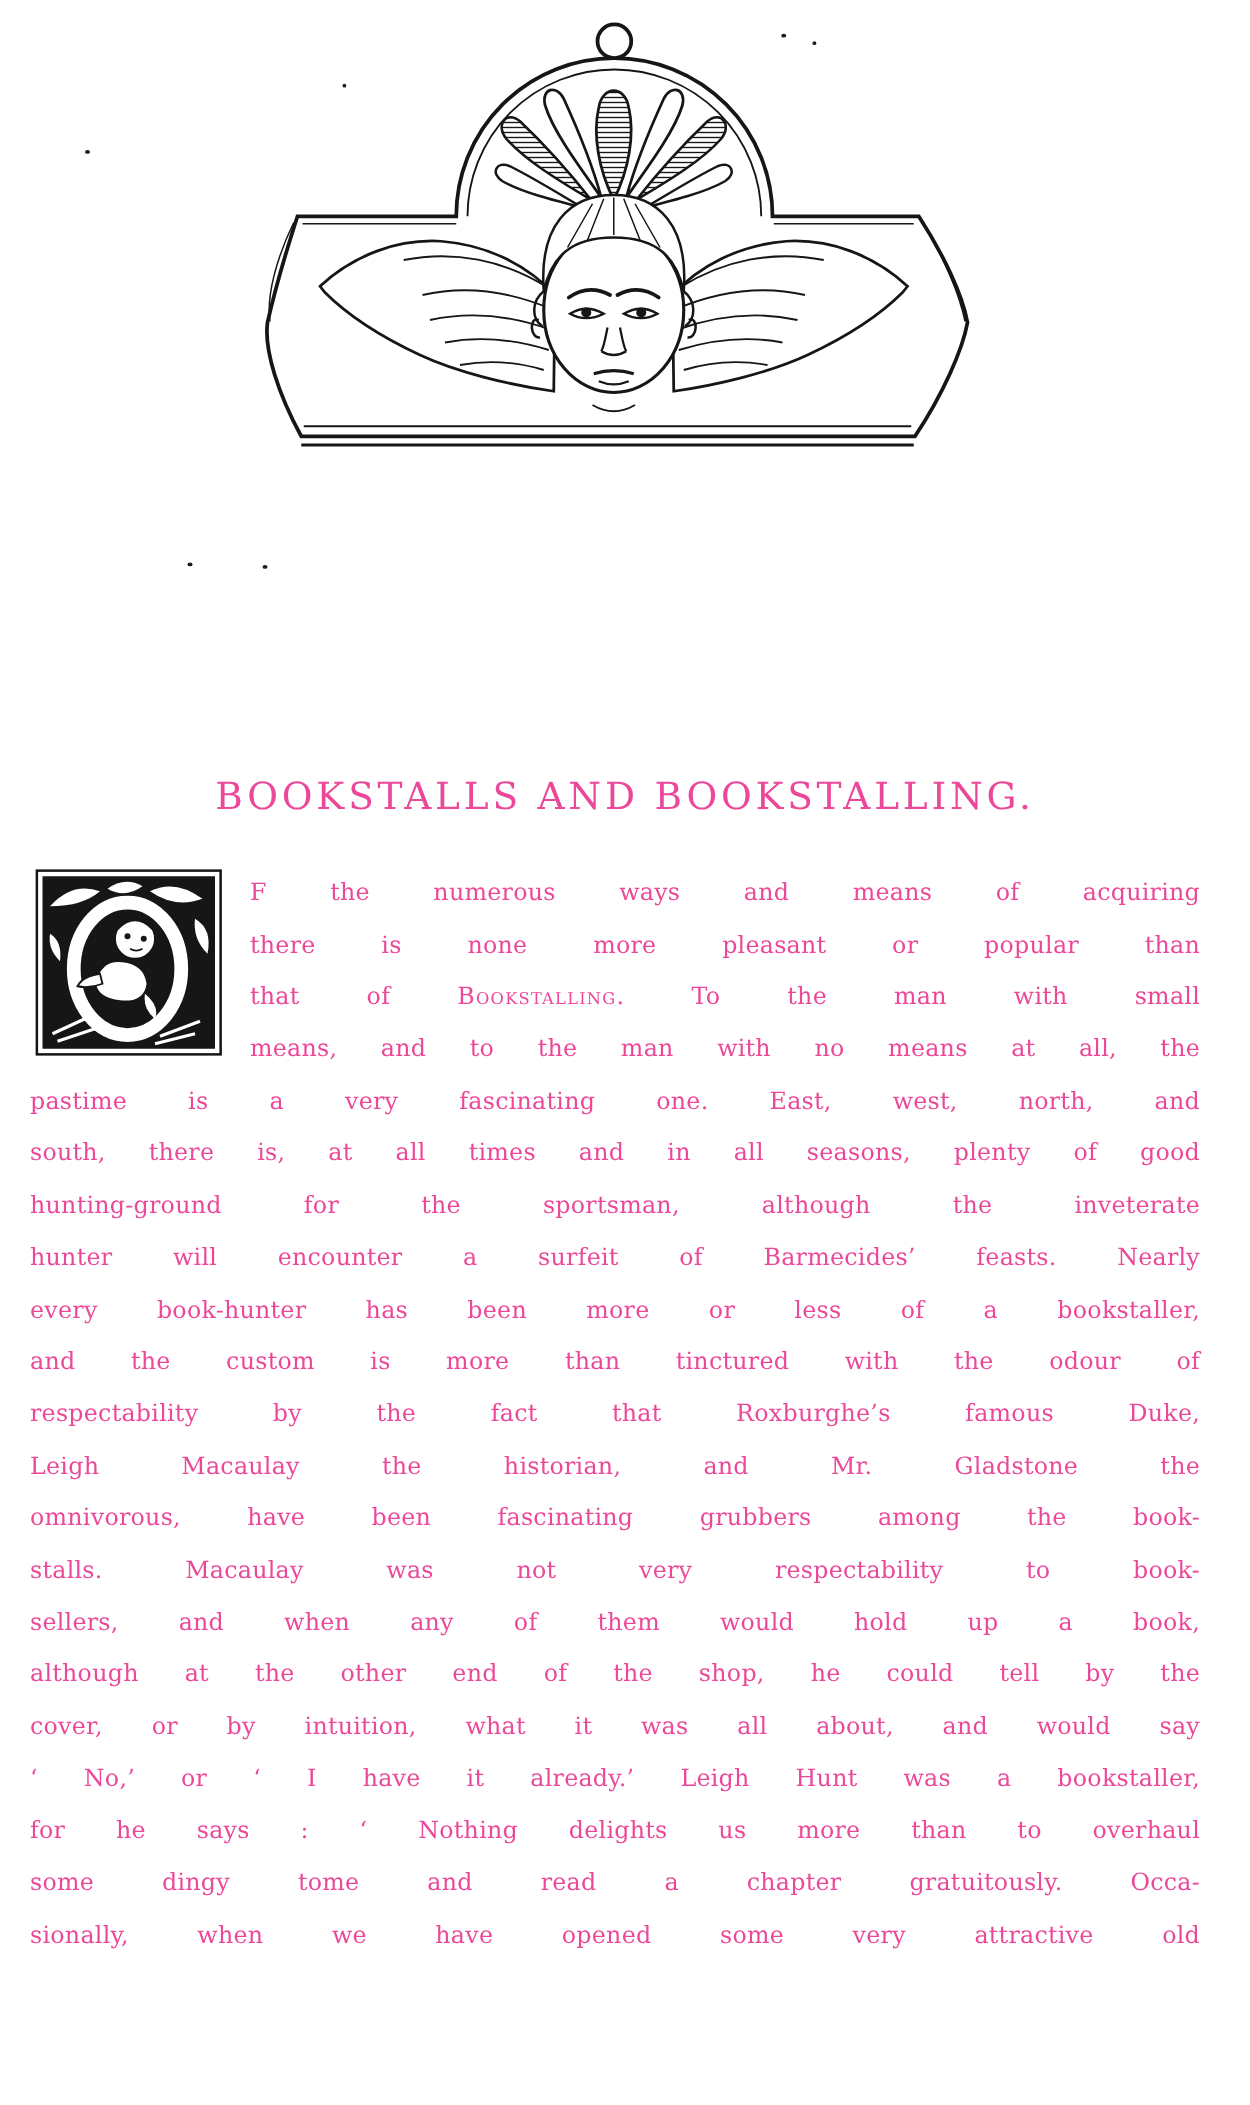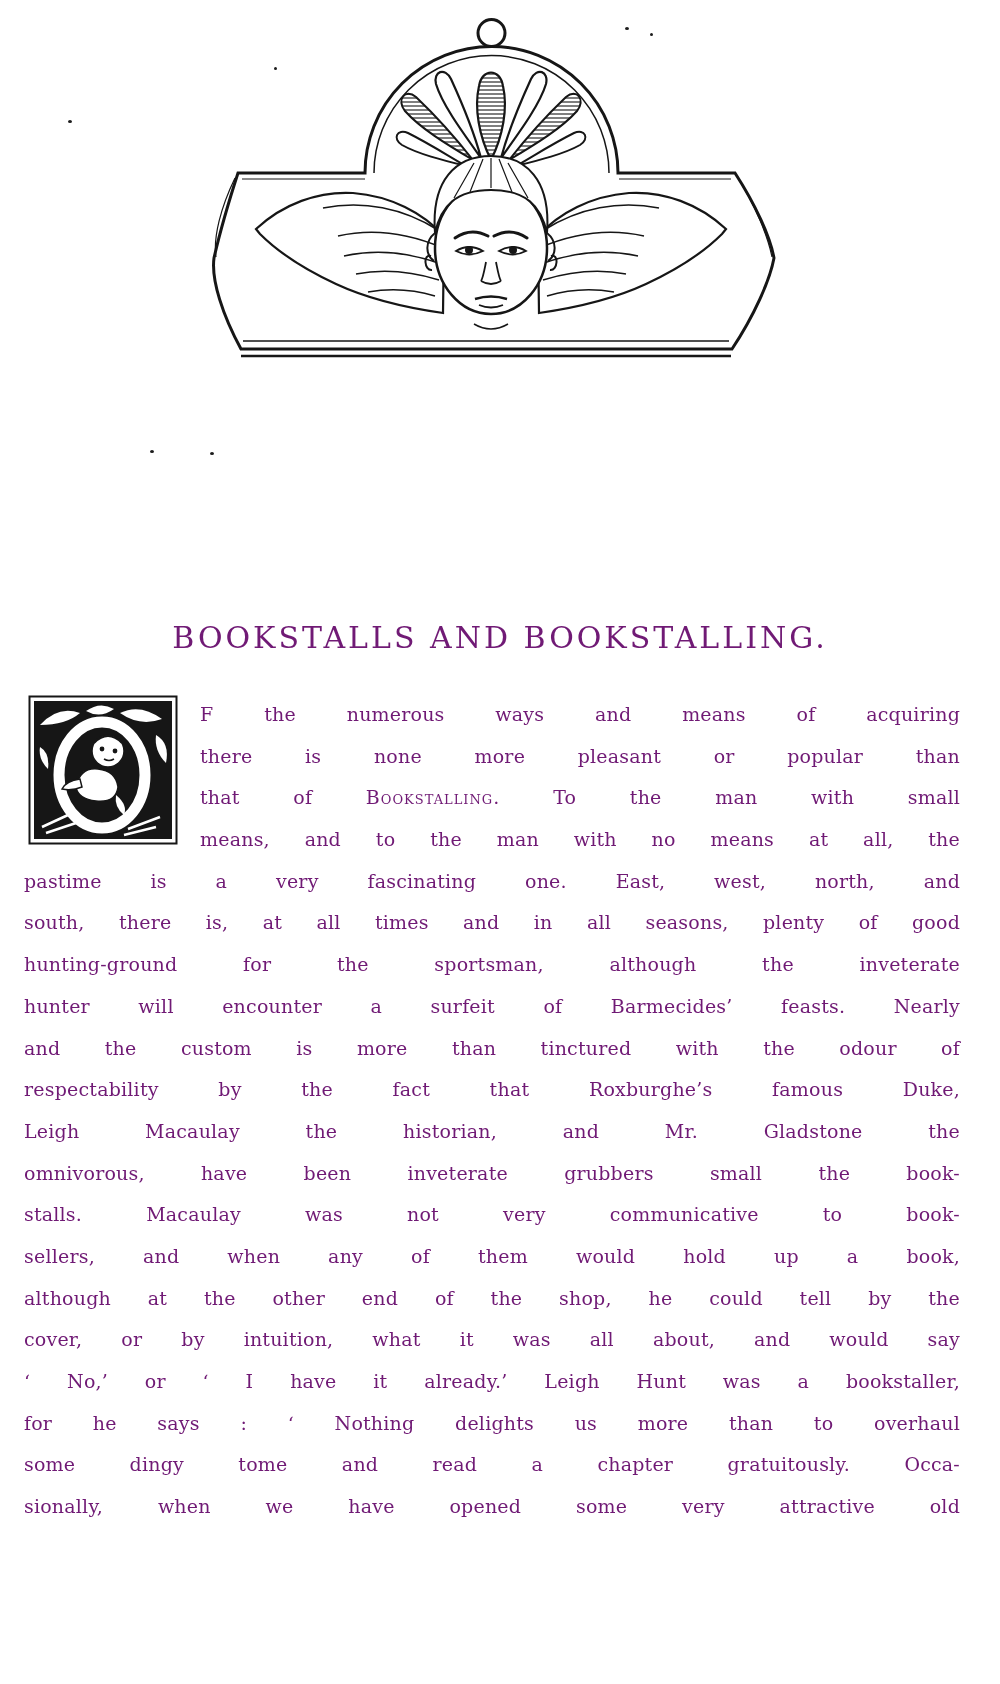--- a/index.html
+++ b/index.html
@@ -1,19 +1,19 @@
 <!DOCTYPE html>
 <html><head>
 <meta charset="utf-8">
 <style>
   html,body { margin:0; padding:0; background:#e8e8e8; }
   .page {
     position:relative; width:1000px; height:1684px; margin:0 auto;
     background:#ffffff; overflow:hidden;
-    font-family:"DejaVu Serif", serif; color:#701a75;
+    font-family:"DejaVu Serif", serif; color:#ec4899;
   }
   .headpiece { position:absolute; left:198px; top:8px; }
   .dropcap  { position:absolute; left:28px; top:695px; }
   .speck { position:absolute; background:#1c1c1c; border-radius:50%; }
   .chapter-title {
     position:absolute; left:0; right:0; top:620px;
     margin:0; text-align:center; white-space:nowrap;
     font-size:30px; font-weight:normal; letter-spacing:3px;
   }
   .paragraph {
@@ -147,25 +147,26 @@
 
   <div class="paragraph">
       <div class="line indent"><span>F the numerous ways and means of acquiring</span></div>
       <div class="line indent"><span>there is none more pleasant or popular than</span></div>
       <div class="line indent"><span>that of </span><span class="smallcaps">Bookstalling</span><span>. To the man with small</span></div>
       <div class="line indent"><span>means, and to the man with no means at all, the</span></div>
       <div class="line"><span>pastime is a very fascinating one. East, west, north, and</span></div>
       <div class="line"><span>south, there is, at all times and in all seasons, plenty of good</span></div>
       <div class="line"><span>hunting-ground for the sportsman, although the inveterate</span></div>
       <div class="line"><span>hunter will encounter a surfeit of Barmecides’ feasts. Nearly</span></div>
+      <div class="line"><span>every book-hunter has been more or less of a bookstaller,</span></div>
       <div class="line"><span>and the custom is more than tinctured with the odour of</span></div>
       <div class="line"><span>respectability by the fact that Roxburghe’s famous Duke,</span></div>
       <div class="line"><span>Leigh Macaulay the historian, and Mr. Gladstone the</span></div>
-      <div class="line"><span>omnivorous, have been inveterate grubbers small the book-</span></div>
-      <div class="line"><span>stalls. Macaulay was not very communicative to book-</span></div>
+      <div class="line"><span>omnivorous, have been fascinating grubbers among the book-</span></div>
+      <div class="line"><span>stalls. Macaulay was not very respectability to book-</span></div>
       <div class="line"><span>sellers, and when any of them would hold up a book,</span></div>
       <div class="line"><span>although at the other end of the shop, he could tell by the</span></div>
       <div class="line"><span>cover, or by intuition, what it was all about, and would say</span></div>
       <div class="line"><span>‘ No,’ or ‘ I have it already.’ Leigh Hunt was a bookstaller,</span></div>
       <div class="line"><span>for he says : ‘ Nothing delights us more than to overhaul</span></div>
       <div class="line"><span>some dingy tome and read a chapter gratuitously. Occa-</span></div>
       <div class="line"><span>sionally, when we have opened some very attractive old</span></div>
     </div>
 
 </div>

